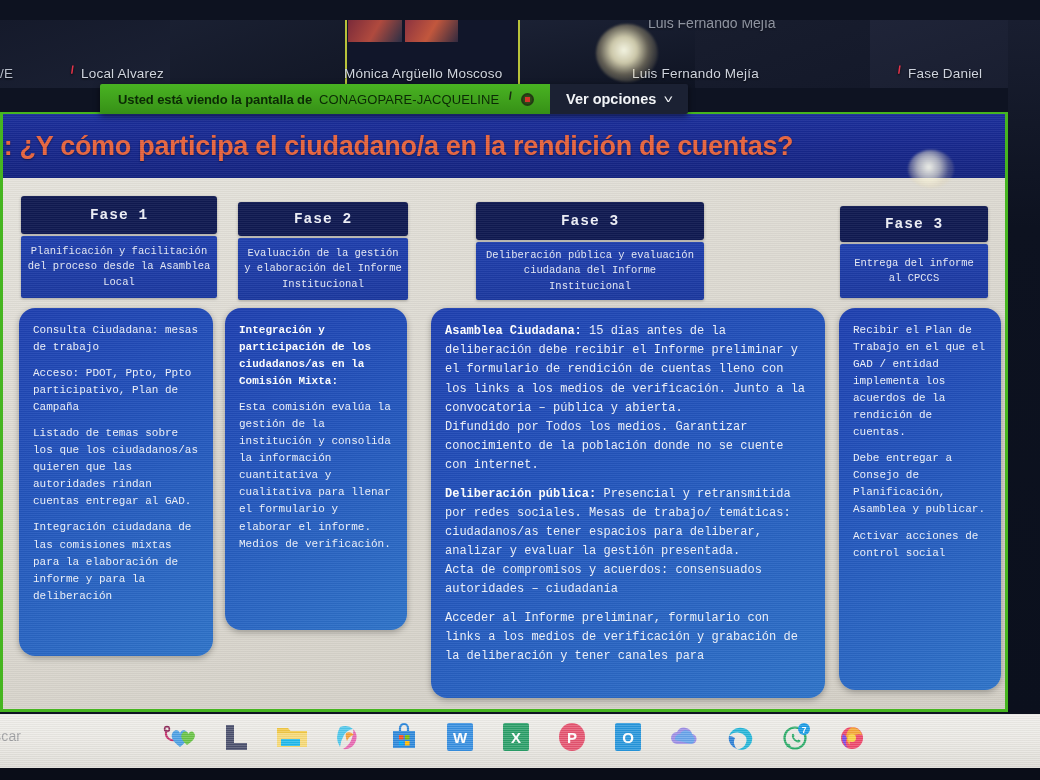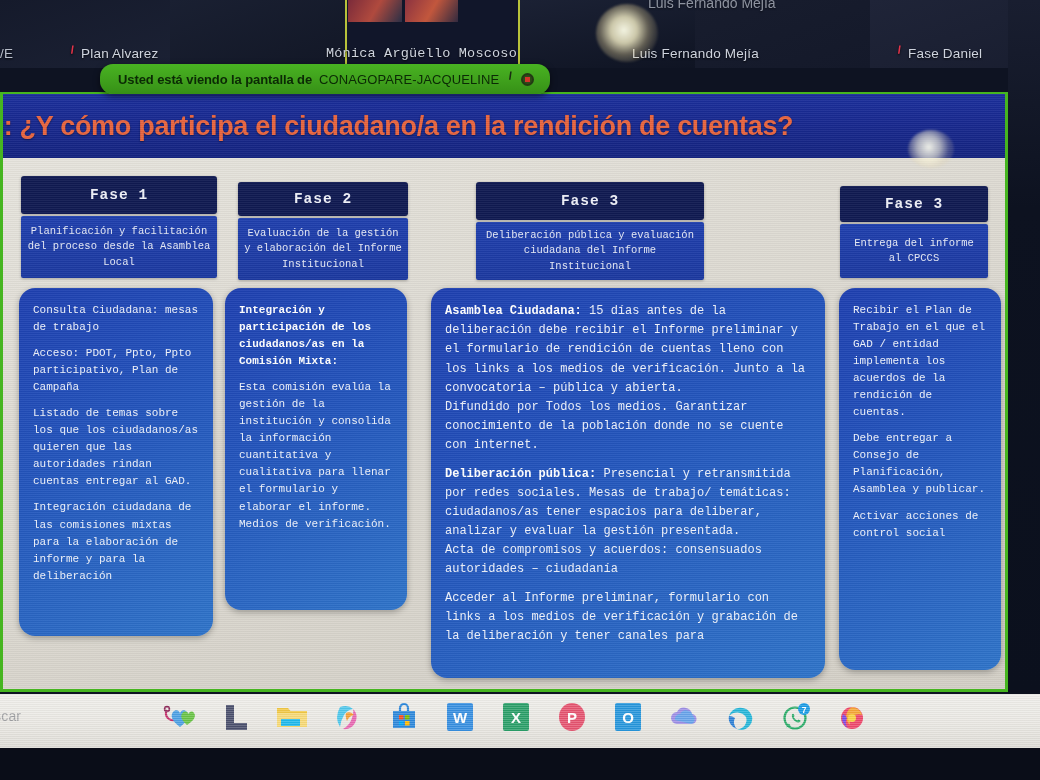--- a/index.html
+++ b/index.html
@@ -11,20 +11,21 @@
     background: #0d1220;
     font-family: "Liberation Sans", sans-serif;
     position: relative;
   }
 
   
   #screen {
     position: absolute;
     inset: 0;
     background: #0e1322;
+    margin-top: 20px;
   }
 
   
   .meeting-strip {
     position: absolute;
     top: 0; left: 0; right: 0;
     height: 68px;
     background: linear-gradient(180deg,#1d2236 0%, #171c2c 55%, #14192a 100%);
     overflow: hidden;
   }
@@ -99,21 +100,21 @@
   }
   .muted-icon {
     color: #e2344a;
     font-size: 13px;
     font-weight: bold;
     line-height: 1;
     transform: skewX(-8deg);
   }
   .pn-0 { left: 0px;  color: #b9bfcb; }
   .pn-1 { left: 68px; }
-  .pn-2 { left: 326px; font-family: Liberation Mono, monospace; }
+  .pn-2 { left: 344px; }
   .pn-3 { left: 632px; }
   .pn-4 { left: 895px; }
 
   .pn-top {
     position: absolute;
     top: -5px; left: 648px;
     color: #cdd2dc;
     font-size: 14px;
     opacity: 0.65;
     white-space: nowrap;
@@ -121,21 +122,21 @@
   }
 
   
   .share-bar {
     position: absolute;
     top: 64px; left: 100px;
     height: 30px;
     display: flex;
     align-items: stretch;
     z-index: 30;
-    border-radius: 13px;
+    border-radius: 2px;
     overflow: hidden;
     box-shadow: 0 2px 6px rgba(0,0,0,0.55);
   }
   .share-green {
     background: linear-gradient(180deg,#49b322 0%, #3fa01c 55%, #369016 100%);
     display: flex;
     align-items: center;
     gap: 7px;
     padding: 0 16px 0 18px;
     color: #0b2a05;
@@ -346,21 +347,21 @@
       </div>
 
     <div class="pn-top">Luis Fernando Mejía</div>
 
     <div class="name-row">
       <div class="pname pn-0">
         <span>/E</span>
       </div>
       <div class="pname pn-1">
         <span class="muted-icon">╵</span>
-        <span>Plan Alvarez</span>
+        <span>Local Alvarez</span>
       </div>
       <div class="pname pn-2">
         <span>Mónica Argüello Moscoso</span>
       </div>
       <div class="pname pn-3">
         <span>Luis Fernando Mejía</span>
       </div>
       <div class="pname pn-4">
         <span class="muted-icon">╵</span>
         <span>Fase Daniel</span>
@@ -368,20 +369,24 @@
     </div>
     <div class="glare"></div>
   </div>
 
   <div class="share-bar">
     <div class="share-green">
       <span>Usted está viendo la pantalla de</span>
       <span class="share-host">CONAGOPARE-JACQUELINE</span>
       <span class="share-mute">╵</span>
       <span class="share-rec"></span>
+    </div>
+    <div class="share-opts">
+      <span>Ver opciones</span>
+      <span class="chev">˅</span>
     </div>
   </div>
 
   <div class="shared">
     <div class="slide">
 
       <div class="slide-title-band">
         <div class="slide-title">): ¿Y cómo participa el ciudadano/a en la rendición de cuentas?</div>
       </div>
 

